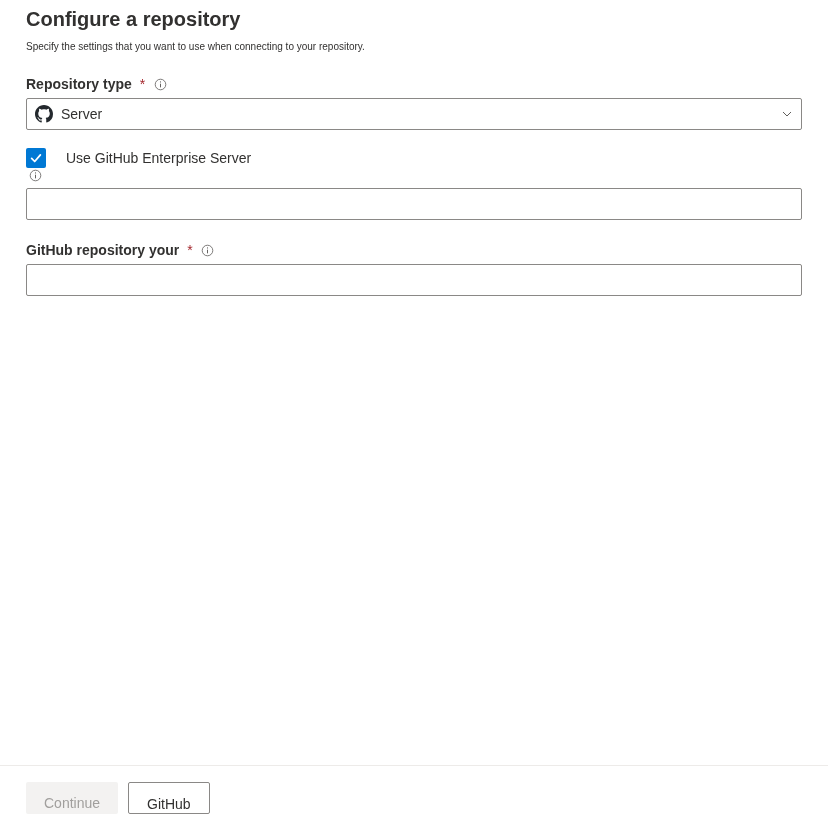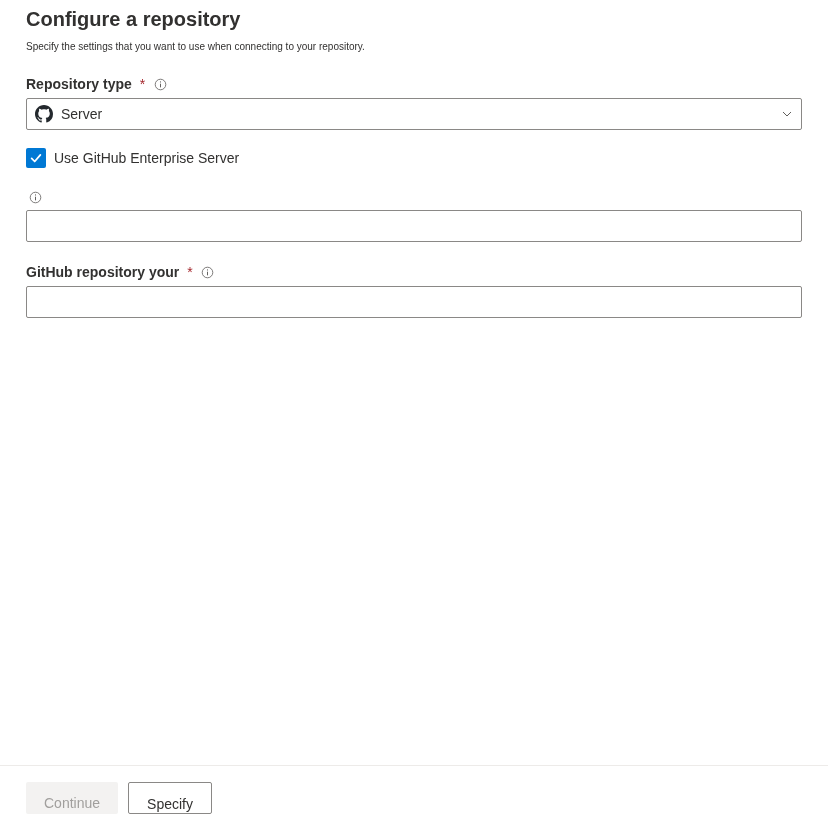--- a/index.html
+++ b/index.html
@@ -92,22 +92,21 @@
     .dropdown-chevron {
       width: 12px;
       height: 12px;
       display: inline-flex;
       align-items: center;
       justify-content: center;
     }
     .checkbox-row {
       display: flex;
       align-items: center;
-      gap: 8px;
-      margin-bottom: 22px;
+      gap: 20px;
       margin-top: -4px;
     }
     .checkbox {
       width: 20px;
       height: 20px;
       background: #0078d4;
       border-radius: 2px;
       display: inline-flex;
       align-items: center;
       justify-content: center;
@@ -229,14 +228,14 @@
         </svg>
       </span>
     </div>
     <input type="text" class="text-input" value="" style="">
   </div>
 
 </div>
 
 <div class="footer">
   <button class="btn btn-primary-disabled">Continue</button>
-  <button class="btn btn-secondary">Specify</button>
+  <button class="btn btn-secondary">GitHub</button>
 </div>
 
 </body></html>

